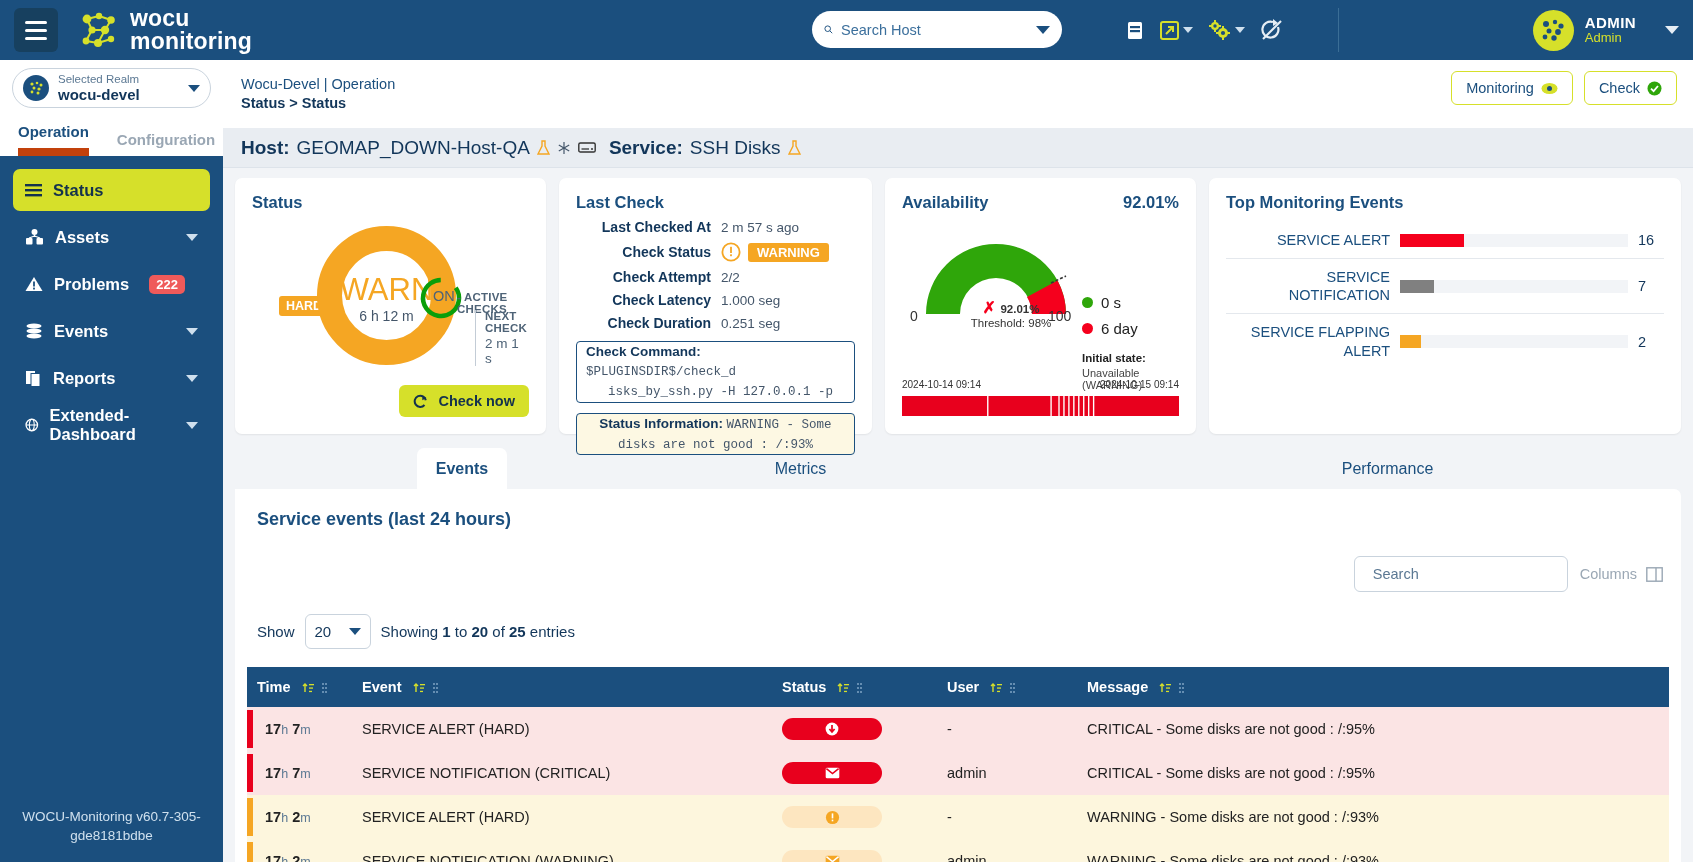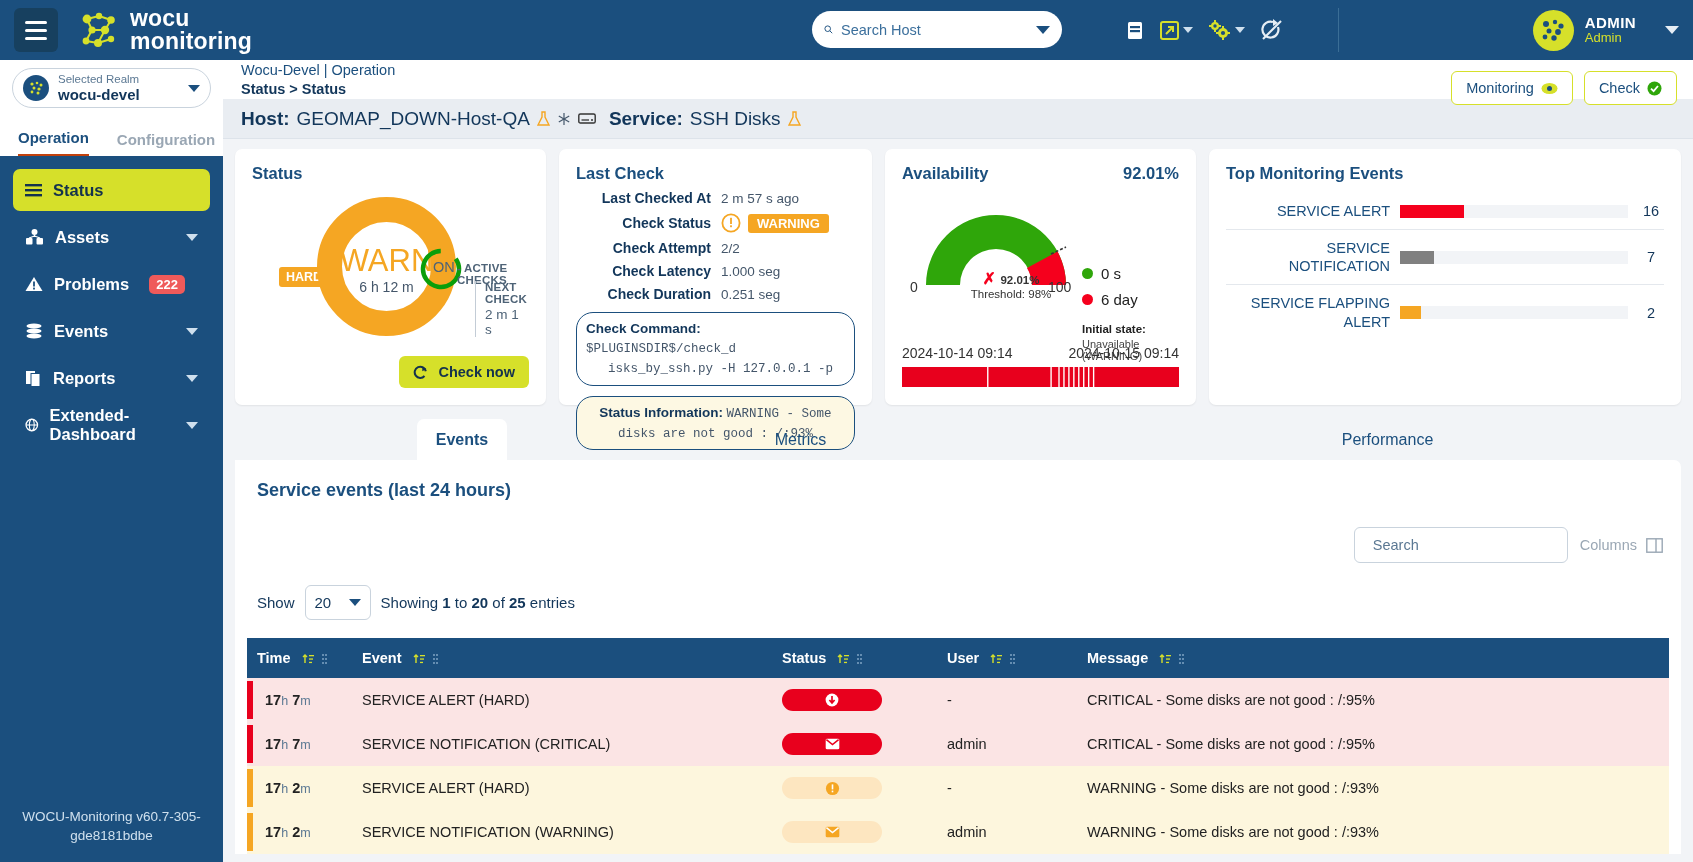--- a/index.html
+++ b/index.html
@@ -53,35 +53,35 @@
   .realm-pill {
     flex: 1; height: 40px; border: 1px solid #c9d3dd; border-radius: 20px;
     display: flex; align-items: center; padding: 0 10px; gap: 9px; cursor: pointer;
   }
   .realm-ico { width: 26px; height: 26px; border-radius: 50%; background: #1b4f7e; display:flex;align-items:center;justify-content:center; flex:0 0 auto;}
   .realm-t1 { font-size: 11.5px; color: #5b7893; line-height: 1.15; }
   .realm-t2 { font-size: 15px; color: #12365a; font-weight: 700; line-height: 1.15; }
   .realm-chev { margin-left: auto; width:0;height:0;border-left:6px solid transparent;border-right:6px solid transparent;border-top:7px solid #1b4f7e;}
   .optabs { height: 40px; background: #fff; display: flex; align-items: flex-end; padding-left: 18px; gap: 28px; position: relative; }
   .optab { font-size: 15px; font-weight: 700; padding-bottom: 8px; cursor: pointer; }
-  .optab.active { color: #1b4f7e; border-bottom: 2px solid #c2410c; }
+  .optab.active { color: #1b4f7e; border-bottom: 8px solid #c2410c; }
   .optab.inactive { color: #9aa7b4; }
   .navlist { padding-top: 8px; }
   .navitem {
     height: 42px; margin: 5px 13px; border-radius: 7px; display: flex; align-items: center;
     padding: 0 12px; gap: 11px; color: #fff; font-size: 16.5px; font-weight: 700; cursor: pointer;
   }
   .navitem.active { background: #d6e02a; color: #14324d; }
   .navitem .nchev { margin-left: auto; width:0;height:0;border-left:6px solid transparent;border-right:6px solid transparent;border-top:7px solid #cfe0ee; }
   .badge-red { background: #ef5a5a; color: #fff; font-size: 13px; font-weight: 700; border-radius: 5px; padding: 2px 7px; margin-left: 9px; }
   .sb-footer { position: absolute; bottom: 16px; left: 0; width: 100%; text-align: center; color: #cfe0ee; font-size: 13.5px; font-weight: 400; line-height: 1.45; padding: 0 12px;}
 
   
   .main { flex: 1; display: flex; flex-direction: column; background: #f2f4f7; min-width: 0; }
-  .crumbbar { height: 39px; background: #fff; display: flex; align-items: center; padding: 0 18px; position: relative; }
+  .crumbbar { height: 68px; background: #fff; display: flex; align-items: center; padding: 0 18px; position: relative; }
   .crumb1 { font-size: 14.5px; color: #1b4f7e; line-height: 1.3; }
   .crumb2 { font-size: 14.5px; color: #12365a; font-weight: 700; line-height: 1.3; }
   .hdr-btns { position: absolute; right: 16px; top: 11px; display: flex; gap: 11px; }
   .hbtn { height: 34px; border: 1.5px solid #d6e02a; border-radius: 6px; background: #fff; display: flex; align-items: center; gap: 7px; padding: 0 14px; font-size: 14.5px; color: #1b4f7e; cursor: pointer; }
   .titlebar { height: 40px; background: #e9edf2; display: flex; align-items: center; padding: 0 18px; gap: 7px; border-bottom: 1px solid #dde3ea;}
   .titlebar .lbl { font-size: 19px; font-weight: 700; color: #12365a; }
   .titlebar .val { font-size: 19px; color: #12365a; }
   .content { flex: 1; overflow: hidden; padding: 10px 12px 0 12px; }
   .cards { display: flex; gap: 13px; }
   .card { background: #fff; border-radius: 7px; padding: 15px 17px; box-shadow: 0 1px 2px rgba(0,0,0,.07); }
@@ -101,46 +101,46 @@
   .checknow {
     position: absolute; right: 17px; bottom: 17px; background: #d6e02a; color: #14324d;
     border: none; border-radius: 6px; height: 32px; padding: 0 14px; font-size: 14.5px;
     font-weight: 700; display: flex; align-items: center; gap: 10px; cursor: pointer;
     font-family: "Liberation Sans", sans-serif;
   }
   .lc-row { display: flex; align-items: center; margin-top: 7px; }
   .lc-k { width: 145px; text-align: right; font-size: 14px; font-weight: 700; color: #12365a; padding-right: 10px; }
   .lc-v { font-size: 13.5px; color: #44566a; display: flex; align-items: center; gap: 7px; }
   .pill-warn { background: #f5a623; color: #fff; font-size: 13px; font-weight: 700; padding: 2px 9px; border-radius: 3px; }
-  .boxc { border: 1.5px solid #1b4f7e; border-radius: 17px; padding: 6px 9px; margin-top: 10px; font-size: 12.5px; line-height: 1.5; }
+  .boxc { border: 1.5px solid #1b4f7e; border-radius: 4px; padding: 0 9px; margin-top: 10px; font-size: 12.5px; line-height: 1.5; }
   .boxc .k { font-weight: 700; color: #12365a; font-size: 13.5px; font-family: "Liberation Sans", sans-serif; }
   .boxc .m { font-family: "Liberation Mono", monospace; color: #44566a; }
   .boxy { background: #fdf8e3; }
   .boxc.center { text-align: center; }
   .avail-pct { position: absolute; right: 17px; top: 15px; font-size: 16.5px; font-weight: 700; color: #1b4f7e; }
   .gauge-wrap { position: relative; margin-top: 18px; height: 108px; }
   .g-scale { position: absolute; font-size: 14px; color: #333; }
   .g-center { position: absolute; left: 44px; top: 68px; width: 130px; text-align: center; }
   .g-c1 { font-size: 11.5px; font-weight: 700; color: #333; }
   .g-c2 { font-size: 11.5px; color: #333; }
   .legend { position: absolute; left: 180px; top: 64px; }
   .lg-row { display: flex; align-items: center; gap: 8px; margin-bottom: 9px; }
   .lg-dot { width: 11px; height: 11px; border-radius: 50%; }
   .lg-txt { font-size: 15px; color: #222; }
   .init-state { position: absolute; left: 180px; top: 122px; }
   .is1 { font-size: 11.5px; font-weight: 700; color: #222; }
   .is2 { font-size: 11px; color: #444; margin-top: 3px; }
-  .avail-dates { position: absolute; left: 17px; right: 17px; bottom: 44px; display: flex; justify-content: space-between; font-size: 14px; color: #333; }
+  .avail-dates { position: absolute; left: 17px; right: 17px; bottom: 44px; display: flex; justify-content: space-between; font-size: 10px; color: #333; }
   .avail-bar { position: absolute; left: 17px; right: 17px; bottom: 18px; height: 20px; background: #e8001d; }
   .tme-row { display: flex; align-items: center; gap: 10px; padding: 9px 0; border-bottom: 1px solid #e4e8ed; }
   .tme-row:last-child { border-bottom: none; }
   .tme-lbl { width: 164px; text-align: right; font-size: 14.5px; color: #1b4f7e; line-height: 1.25;}
   .tme-track { flex: 1; height: 13px; background: #f2f4f7; position: relative; }
   .tme-fill { height: 100%; }
-  .tme-num { width: 26px; text-align: center; font-size: 14.5px; color: #12365a; }
+  .tme-num { width: 26px; text-align: left; font-size: 14.5px; color: #12365a; }
 
   
   .tabs { display: flex; margin-top: 14px; padding-left: 0; }
   .tab { flex: 1; text-align: center; padding: 12px 0 11px; font-size: 16px; color: #1b4f7e; cursor: pointer; }
   .tab.active { background: #fff; font-weight: 700; border-radius: 7px 7px 0 0; flex: 0 0 90px;}
   .tabs .spacer { flex: 0 0 182px; }
   .panel { background: #fff; border-radius: 0 7px 0 0; padding: 20px 12px 0 12px; min-height: 330px; }
   .panel-title { font-size: 18px; font-weight: 700; color: #1b4f7e; padding-left: 10px;}
   .tbl-tools { display: flex; justify-content: flex-end; align-items: center; gap: 12px; margin-top: 26px; padding-right: 6px;}
   .tsearch { width: 214px; height: 36px; border: 1px solid #c9d3dd; border-radius: 6px; display: flex; align-items: center; gap: 8px; padding: 0 10px; }

